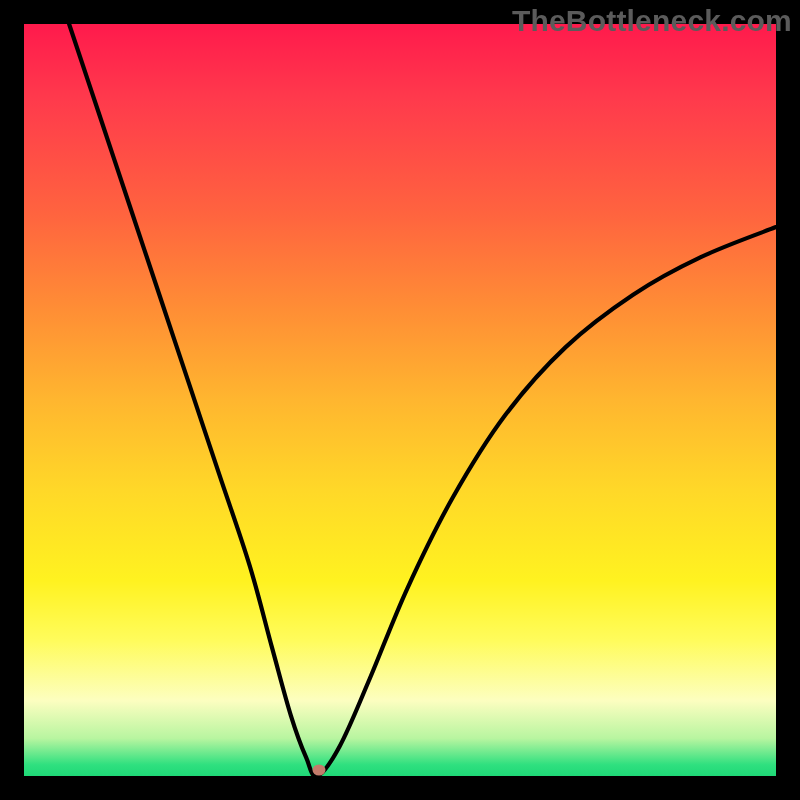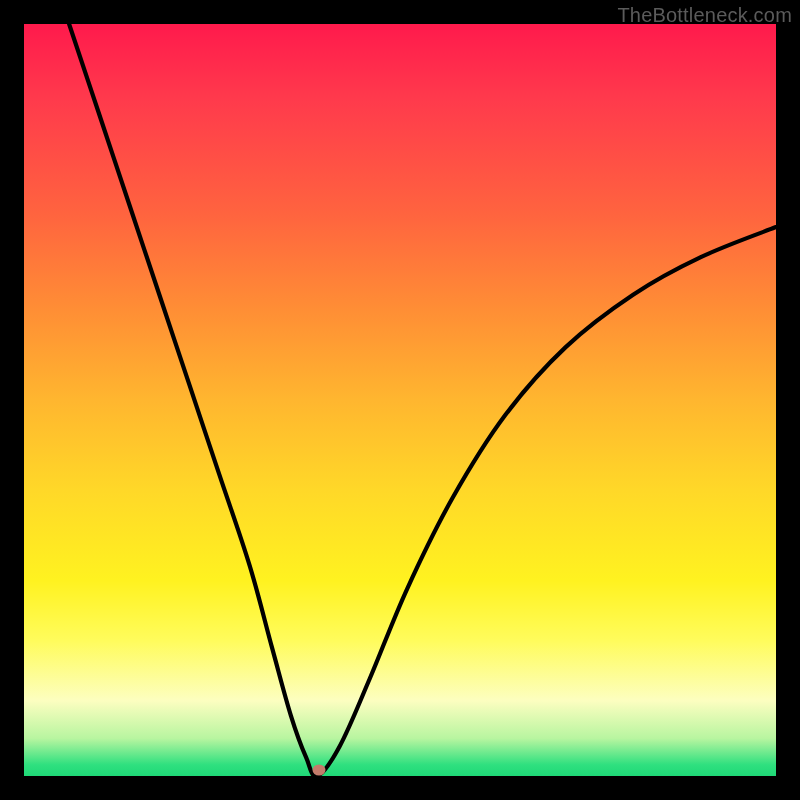--- a/index.html
+++ b/index.html
@@ -38,22 +38,22 @@
       #b8f5a0 95%,
       #2fe07f 98.5%,
       #1fd877 100%
     );
   }
   .watermark {
     position: absolute;
     top: 4px;
     right: 8px;
     color: #5b5b5b;
-    font-size: 20px;
-    font-weight: 400;
+    font-size: 30px;
+    font-weight: 700;
     letter-spacing: 0.2px;
     user-select: none;
     margin-left: 12px;
   }
   svg.curve {
     position: absolute;
     left: 0;
     top: 0;
     width: 752px;
     height: 752px;

